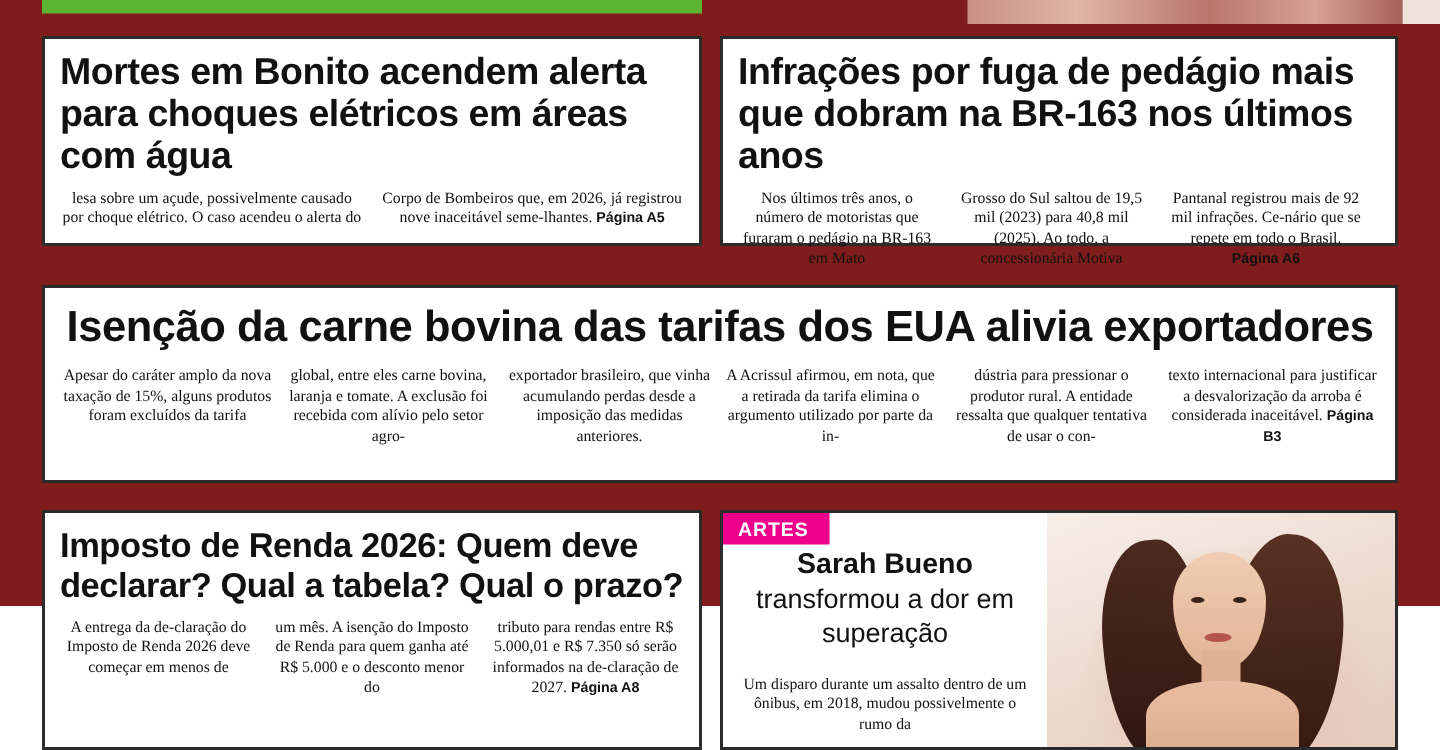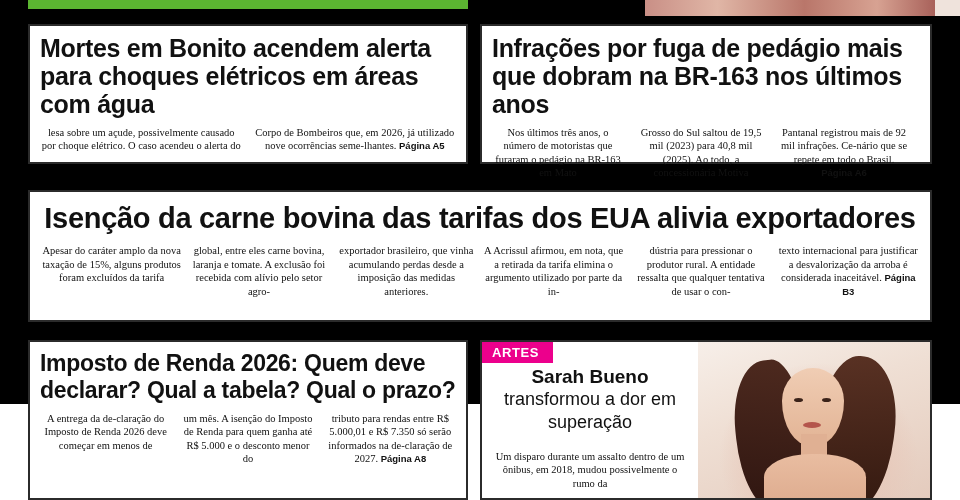--- a/index.html
+++ b/index.html
@@ -6,21 +6,21 @@
   html, body {
     margin: 0; padding: 0;
     width: 960px; height: 500px;
     background: #ffffff;
     font-family: "Liberation Serif", serif;
     overflow: hidden;
   }
   .page {
     position: relative;
     width: 960px; height: 404px;
-    background: #000000;
+    background: #7f1d1d;
   }
 
   
   .top-strip {
     position: absolute; top: 0; left: 0; width: 960px; height: 22px;
   }
   .top-green-bar {
     position: absolute; left: 28px; top: 0; width: 440px; height: 9px;
     background: #5bb531;
   }
@@ -184,21 +184,21 @@
     <div class="top-green-bar"></div>
     <div class="top-quote">”</div>
     <div class="top-photo-strip"></div>
     <div class="top-photo-strip2"></div>
   </div>
 
   <div class="box" id="story-bonito">
     <div class="hl">Mortes em Bonito acendem alerta para choques elétricos em áreas com água</div>
     <div class="cols">
       <div class="col center">lesa sobre um açude, possivelmente causado por choque elétrico. O caso acendeu o alerta do</div>
-      <div class="col center"><span>Corpo de Bombeiros que, em 2026, já utilizado nove ocorrências seme-lhantes.</span> <span class="pg">Página A5</span></div>
+      <div class="col center"><span>Corpo de Bombeiros que, em 2026, já registrou nove inaceitável seme-lhantes.</span> <span class="pg">Página A5</span></div>
     </div>
   </div>
 
   <div class="box" id="story-pedagio">
     <div class="hl">Infrações por fuga de pedágio mais que dobram na BR-163 nos últimos anos</div>
     <div class="cols">
       <div class="col center">Nos últimos três anos, o número de motoristas que furaram o pedágio na BR-163 em Mato</div>
       <div class="col center">Grosso do Sul saltou de 19,5 mil (2023) para 40,8 mil (2025). Ao todo, a concessionária Motiva</div>
       <div class="col center"><span>Pantanal registrou mais de 92 mil infrações. Ce-nário que se repete em todo o Brasil.</span> <span class="pg">Página A6</span></div>
     </div>

